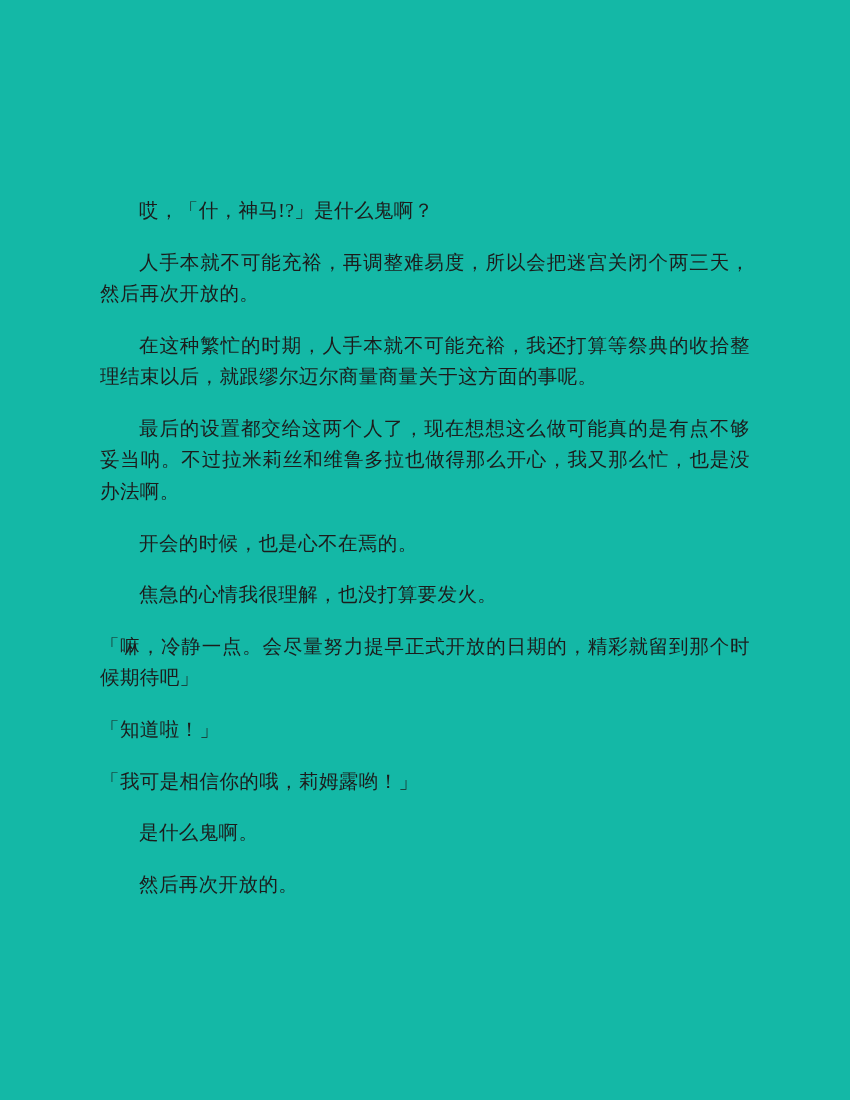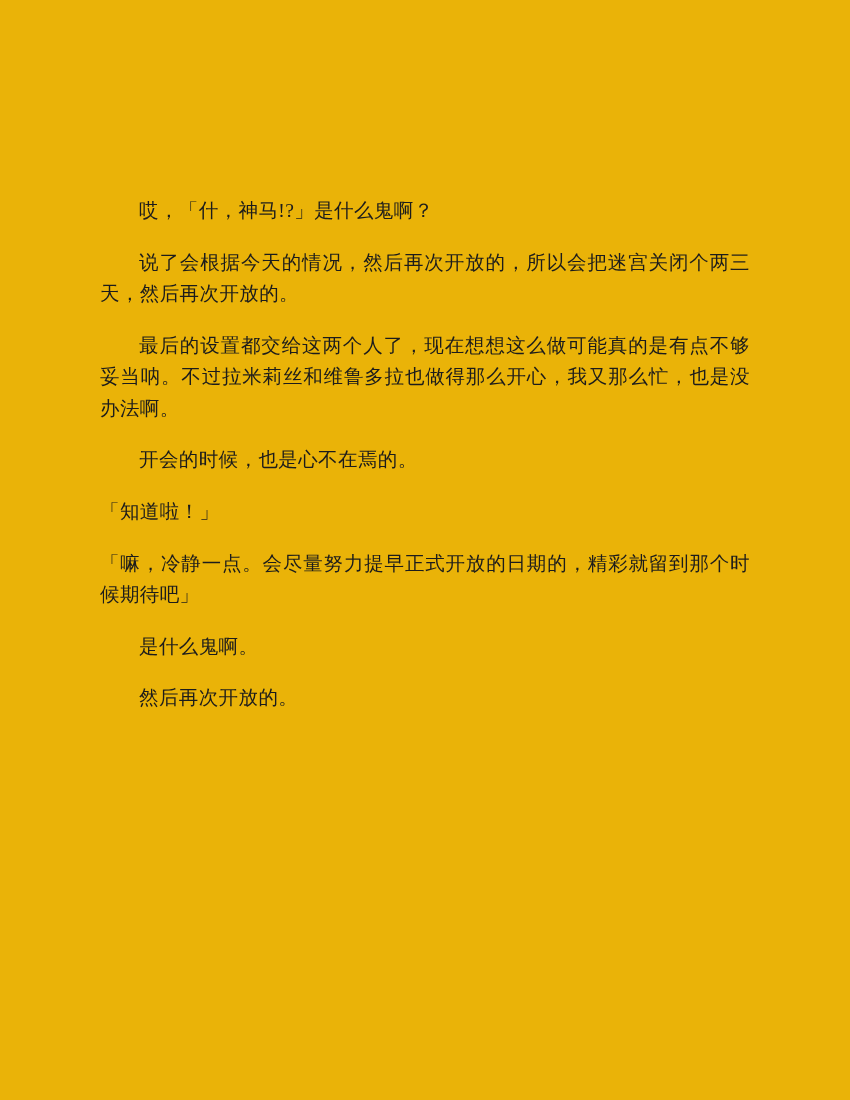--- a/index.html
+++ b/index.html
@@ -11,21 +11,21 @@
     width: 850px;
     height: 1100px;
     font-family: "Liberation Serif", "DejaVu Serif", serif;
     color: #1a1a1a;
     overflow: hidden;
   }
   .page {
     position: relative;
     width: 850px;
     height: 1100px;
-    background: #eab308;
+    background: #14b8a6;
     box-sizing: border-box;
     padding: 195px 72px 0 100px;
   }
   .content {
     width: 650px;
   }
   p {
     margin: 0 0 20px 0;
     font-size: 19.5px;
     line-height: 1.62;
@@ -40,21 +40,24 @@
   p.noindent {
     text-indent: 0;
   }
 </style>
 </head>
 <body>
 
 <div class="page">
   <div class="content">
     <p class="indent">哎，「什，神马!?」是什么鬼啊？</p>
-    <p class="indent">说了会根据今天的情况，然后再次开放的，所以会把迷宫关闭个两三天，然后再次开放的。</p>
+    <p class="indent">人手本就不可能充裕，再调整难易度，所以会把迷宫关闭个两三天，然后再次开放的。</p>
+    <p class="indent">在这种繁忙的时期，人手本就不可能充裕，我还打算等祭典的收拾整理结束以后，就跟缪尔迈尔商量商量关于这方面的事呢。</p>
     <p class="indent">最后的设置都交给这两个人了，现在想想这么做可能真的是有点不够妥当呐。不过拉米莉丝和维鲁多拉也做得那么开心，我又那么忙，也是没办法啊。</p>
     <p class="indent">开会的时候，也是心不在焉的。</p>
+    <p class="indent">焦急的心情我很理解，也没打算要发火。</p>
+    <p class="noindent">「嘛，冷静一点。会尽量努力提早正式开放的日期的，精彩就留到那个时候期待吧」</p>
     <p class="noindent">「知道啦！」</p>
-    <p class="noindent">「嘛，冷静一点。会尽量努力提早正式开放的日期的，精彩就留到那个时候期待吧」</p>
+    <p class="noindent">「我可是相信你的哦，莉姆露哟！」</p>
     <p class="indent">是什么鬼啊。</p>
     <p class="indent">然后再次开放的。</p>
   </div>
 </div>
 
 </body></html>

